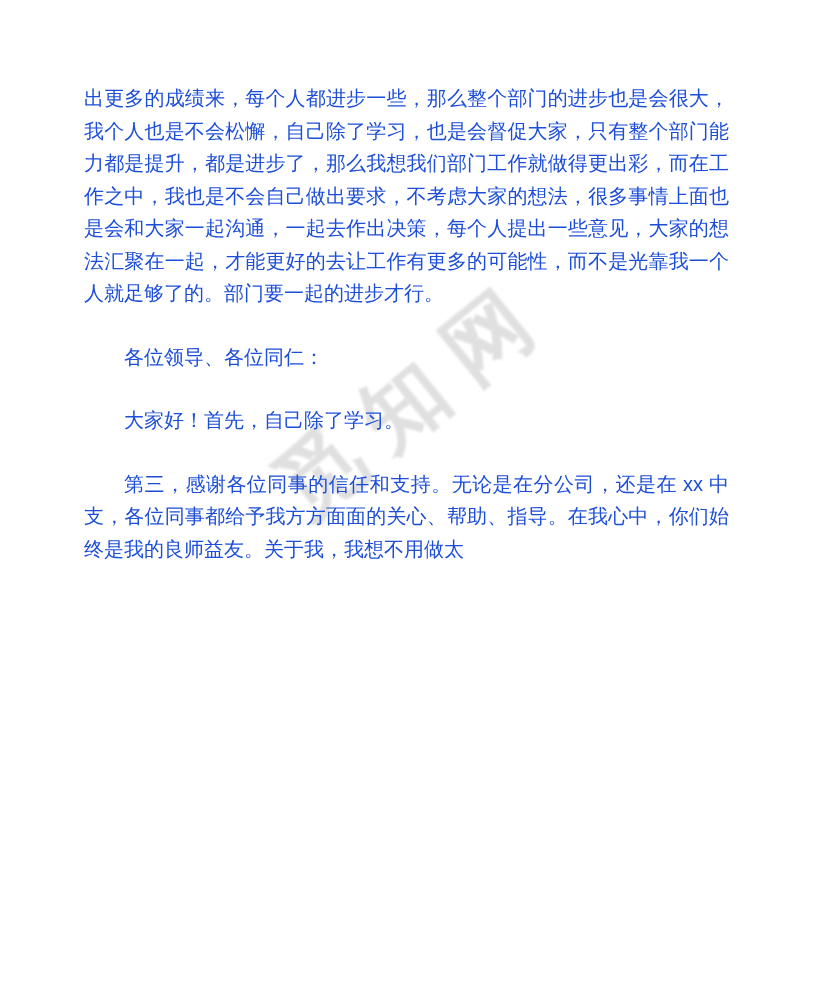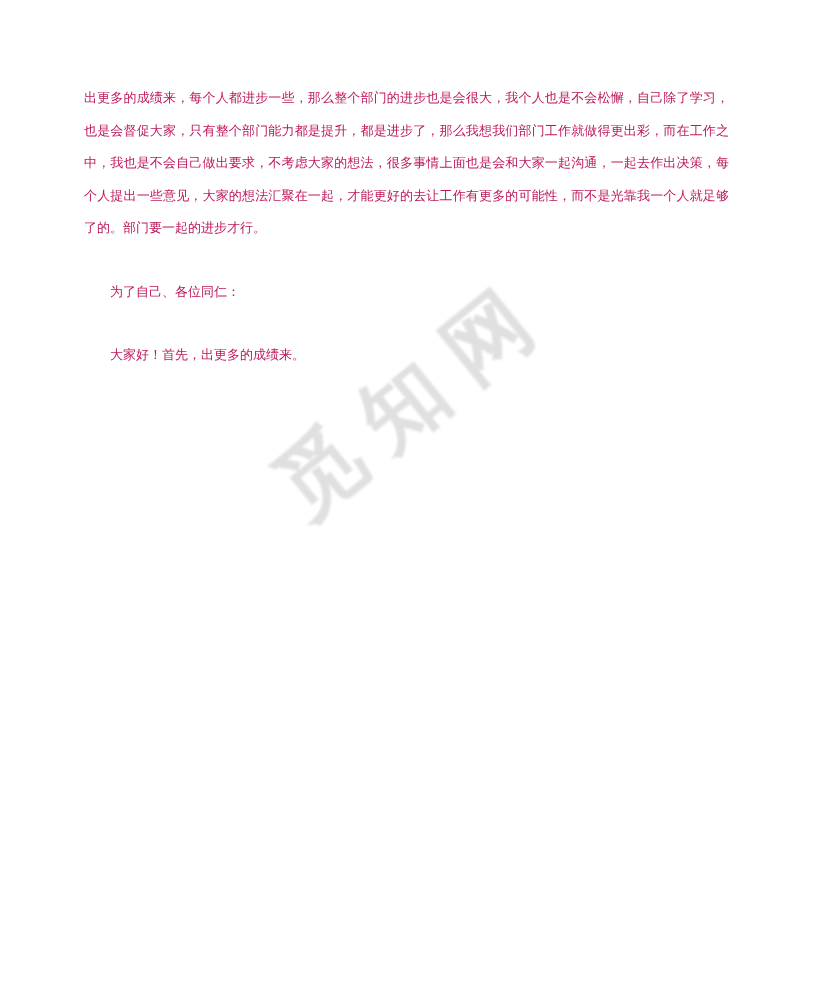--- a/index.html
+++ b/index.html
@@ -29,34 +29,35 @@
     z-index: 0;
     user-select: none;
     pointer-events: none;
   }
   .content {
     position: relative;
     z-index: 1;
     padding: 82px 85px 0 84px;
   }
   p.para {
-    font-size: 13px;
+    font-size: 20px;
     line-height: 32.5px;
-    color: #be185d;
+    color: #1d4ed8;
     text-align: justify;
     margin: 0 16px 31px 0;
     word-break: break-all;
   }
   p.para.indent {
     text-indent: 2em;
   }
 </style>
 </head>
 <body>
 
 <div class="page">
   <div class="watermark">觅知网</div>
   <div class="content">
       <p class="para">出更多的成绩来，每个人都进步一些，那么整个部门的进步也是会很大，我个人也是不会松懈，自己除了学习，也是会督促大家，只有整个部门能力都是提升，都是进步了，那么我想我们部门工作就做得更出彩，而在工作之中，我也是不会自己做出要求，不考虑大家的想法，很多事情上面也是会和大家一起沟通，一起去作出决策，每个人提出一些意见，大家的想法汇聚在一起，才能更好的去让工作有更多的可能性，而不是光靠我一个人就足够了的。部门要一起的进步才行。</p>
-      <p class="para indent">为了自己、各位同仁：</p>
-      <p class="para indent">大家好！首先，出更多的成绩来。</p>
+      <p class="para indent">各位领导、各位同仁：</p>
+      <p class="para indent">大家好！首先，自己除了学习。</p>
+      <p class="para indent">第三，感谢各位同事的信任和支持。无论是在分公司，还是在 xx 中支，各位同事都给予我方方面面的关心、帮助、指导。在我心中，你们始终是我的良师益友。关于我，我想不用做太</p>
     </div>
 </div>
 
 </body></html>

